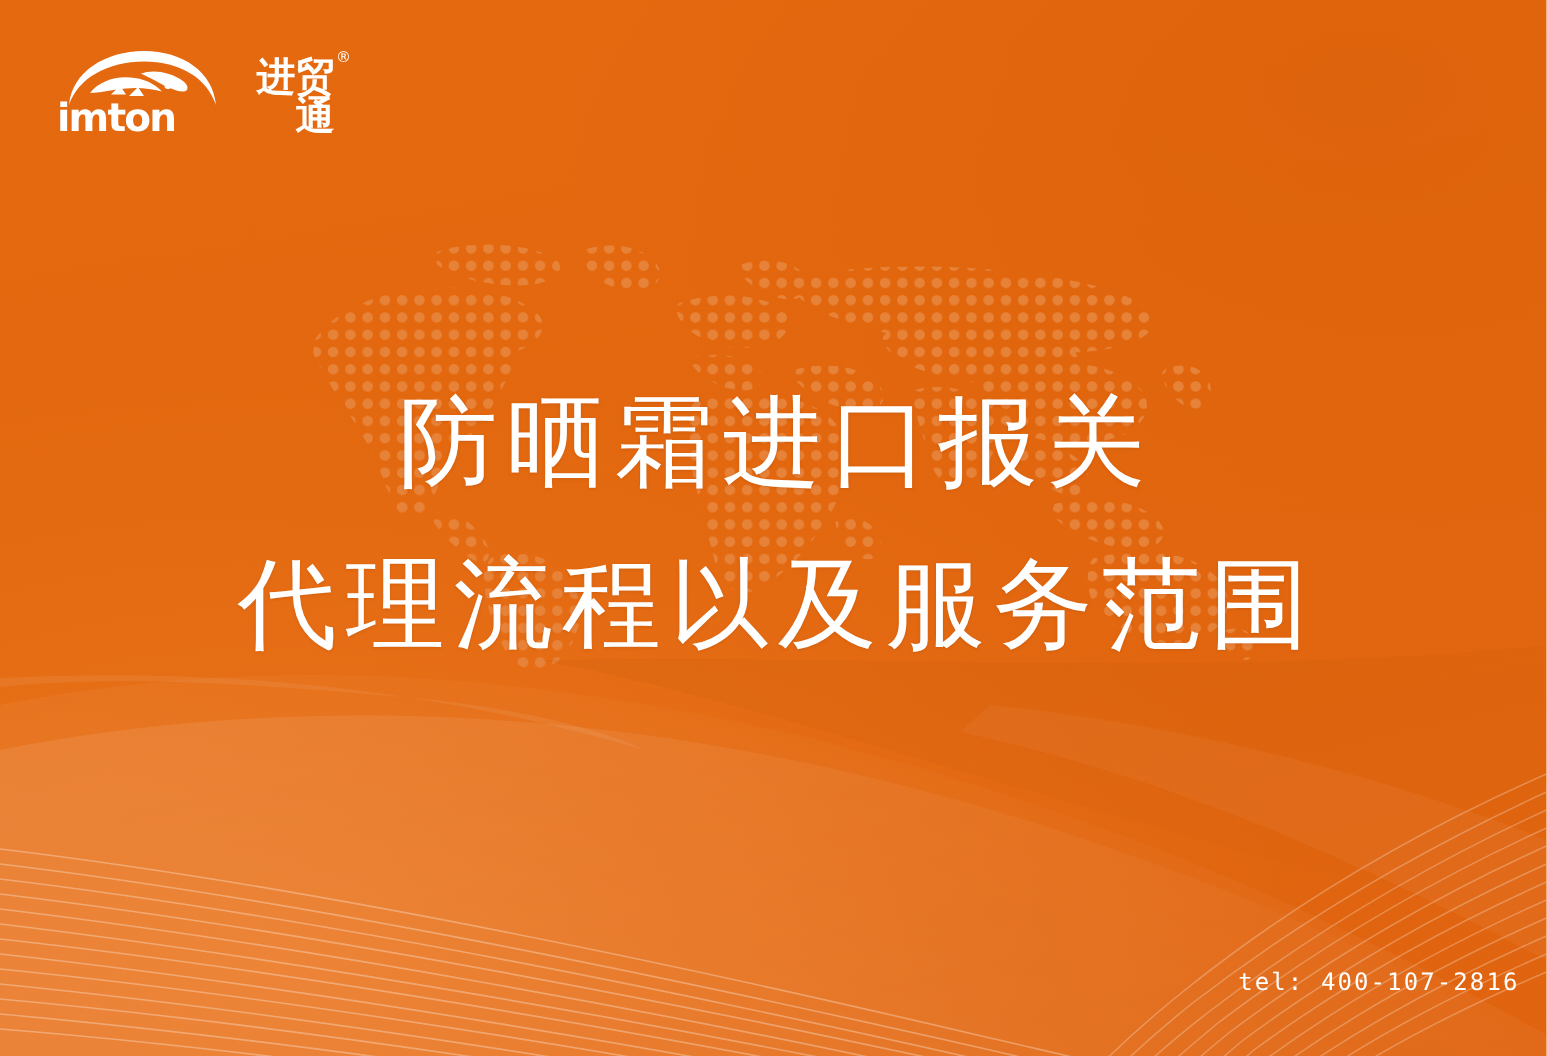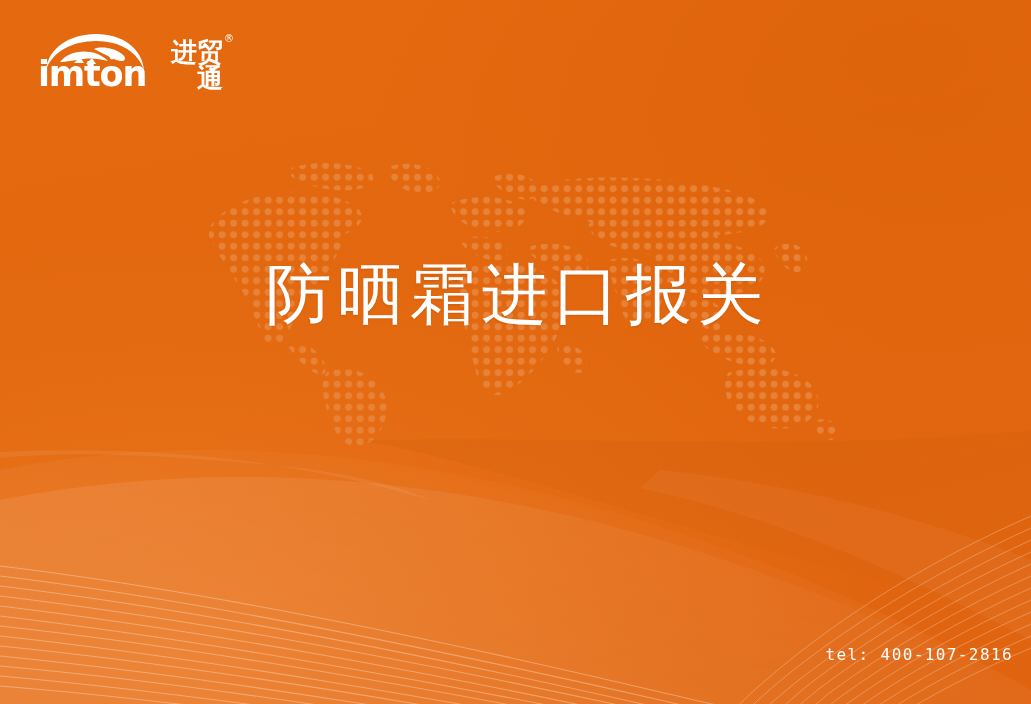--- a/index.html
+++ b/index.html
@@ -59,21 +59,21 @@
     height: 62px;
   }
   #logo-globe { position: absolute; left: 0; top: 0; }
   #logo-wordmark {
     position: absolute;
     left: 0;
     bottom: 2px;
     width: 112px;
     font-family: "DejaVu Sans", sans-serif;
     font-weight: 700;
-    font-size: 35px;
+    font-size: 26px;
     letter-spacing: -1.2px;
     color: #ffffff;
     line-height: 1;
   }
   #logo-cn-wrap {
     position: relative;
     margin-left: 2px;
     margin-bottom: 3px;
     text-align: right;
   }
@@ -277,17 +277,18 @@
       <div id="logo-wordmark">imton</div>
     </div>
     <div id="logo-cn-wrap">
       <span id="logo-cn">进贸通</span>
       <span id="logo-reg">®</span>
     </div>
   </div>
 
   <div id="headline">
     <div id="headline-line-1" class="headline-line">防晒霜进口报关</div>
+    <div id="headline-line-2" class="headline-line">代理流程以及服务范围</div>
   </div>
 
   <div id="contact-phone">tel: 400-107-2816</div>
 
 </div>
 
 </body></html>

